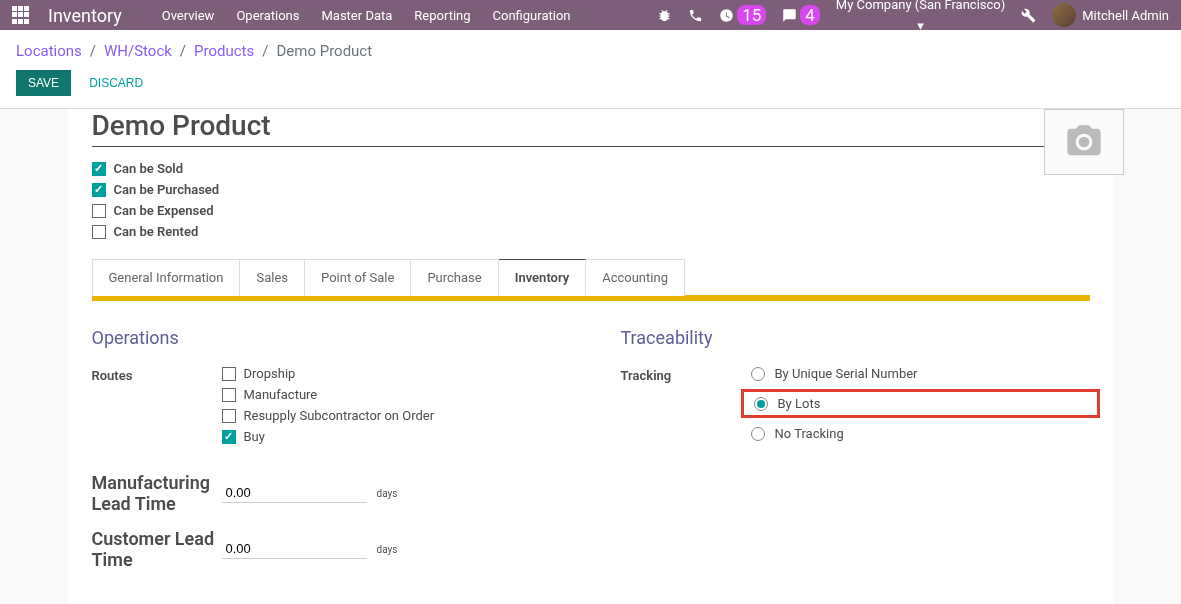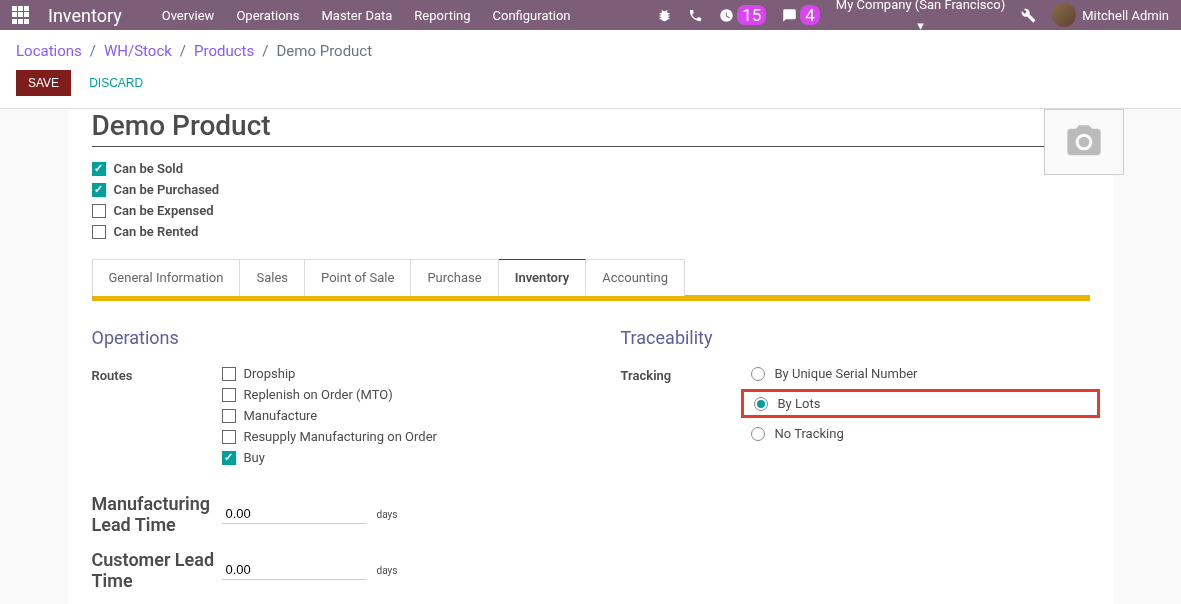--- a/index.html
+++ b/index.html
@@ -18,21 +18,21 @@
     .company-selector { display: flex; align-items: center; gap: 6px; cursor: pointer; font-size: 13px; flex-direction: column; }
     .avatar { width: 24px; height: 24px; border-radius: 50%; background: linear-gradient(135deg, #8B6F47, #5C4033); display: inline-block; margin-right: 6px; }
     .user-section { display: flex; align-items: center; cursor: pointer; }
     
     .control-panel { background: #fff; padding: 12px 16px; border-bottom: 1px solid #ddd; }
     .breadcrumb { display: flex; align-items: center; gap: 8px; font-size: 15px; margin-bottom: 10px; }
     .breadcrumb-link { color: #8b5cf6; cursor: pointer; }
     .breadcrumb-sep { color: #6c757d; }
     .breadcrumb-current { color: #6c757d; }
     .action-buttons { display: flex; gap: 10px; align-items: center; }
-    .btn-primary { background: #7f1d1d; color: #fff; border: none; padding: 6px 12px; font-size: 12px; font-weight: 500; cursor: pointer; text-transform: uppercase; }
+    .btn-primary { background: #0f766e; color: #fff; border: none; padding: 6px 12px; font-size: 12px; font-weight: 500; cursor: pointer; text-transform: uppercase; }
     .btn-secondary { background: none; color: #00A09D; border: none; padding: 6px 8px; font-size: 12px; font-weight: 500; cursor: pointer; text-transform: uppercase; }
     
     .form-sheet-bg { background: #f9f9f9; display: flex; justify-content: center; padding-top: 0; }
     .form-sheet { background: #fff; width: 1046px; padding: 0 24px 24px 24px; position: relative; }
     
     .title-row { display: flex; align-items: flex-start; }
     .product-title-wrap { flex: 1; border-bottom: 1px solid #4c4c4c; padding-bottom: 4px; margin-bottom: 14px; margin-right: 20px; }
     .product-title { font-size: 28px; font-weight: 500; color: #4c4c4c; }
     .lang-indicator { color: #00A09D; font-size: 11px; font-weight: 600; }
     .image-box { position: absolute; right: -10px; top: 0; width: 80px; height: 66px; border: 1px solid #ccc; display: flex; align-items: center; justify-content: center; background: #fafafa; }
@@ -200,29 +200,25 @@
         <h2 class="section-title">Operations</h2>
         <div class="field-row">
           <div class="field-label">Routes</div>
           <div class="field-value">
             <div class="route-option">
               <span class="route-checkbox"></span>
               <span>Dropship</span>
             </div>
             <div class="route-option">
               <span class="route-checkbox"></span>
-              <span>Replenish on Order (MTO)</span>
+              <span>Manufacture</span>
             </div>
             <div class="route-option">
               <span class="route-checkbox"></span>
-              <span>Manufacture</span>
-            </div>
-            <div class="route-option">
-              <span class="route-checkbox"></span>
-              <span>Resupply Manufacturing on Order</span>
+              <span>Resupply Subcontractor on Order</span>
             </div>
             <div class="route-option">
               <span class="route-checkbox checked"></span>
               <span>Buy</span>
             </div>
           </div>
         </div>
         <div style="height:14px"></div>
         <div class="lead-time-row">
           <div class="lead-label">Manufacturing Lead Time</div>

